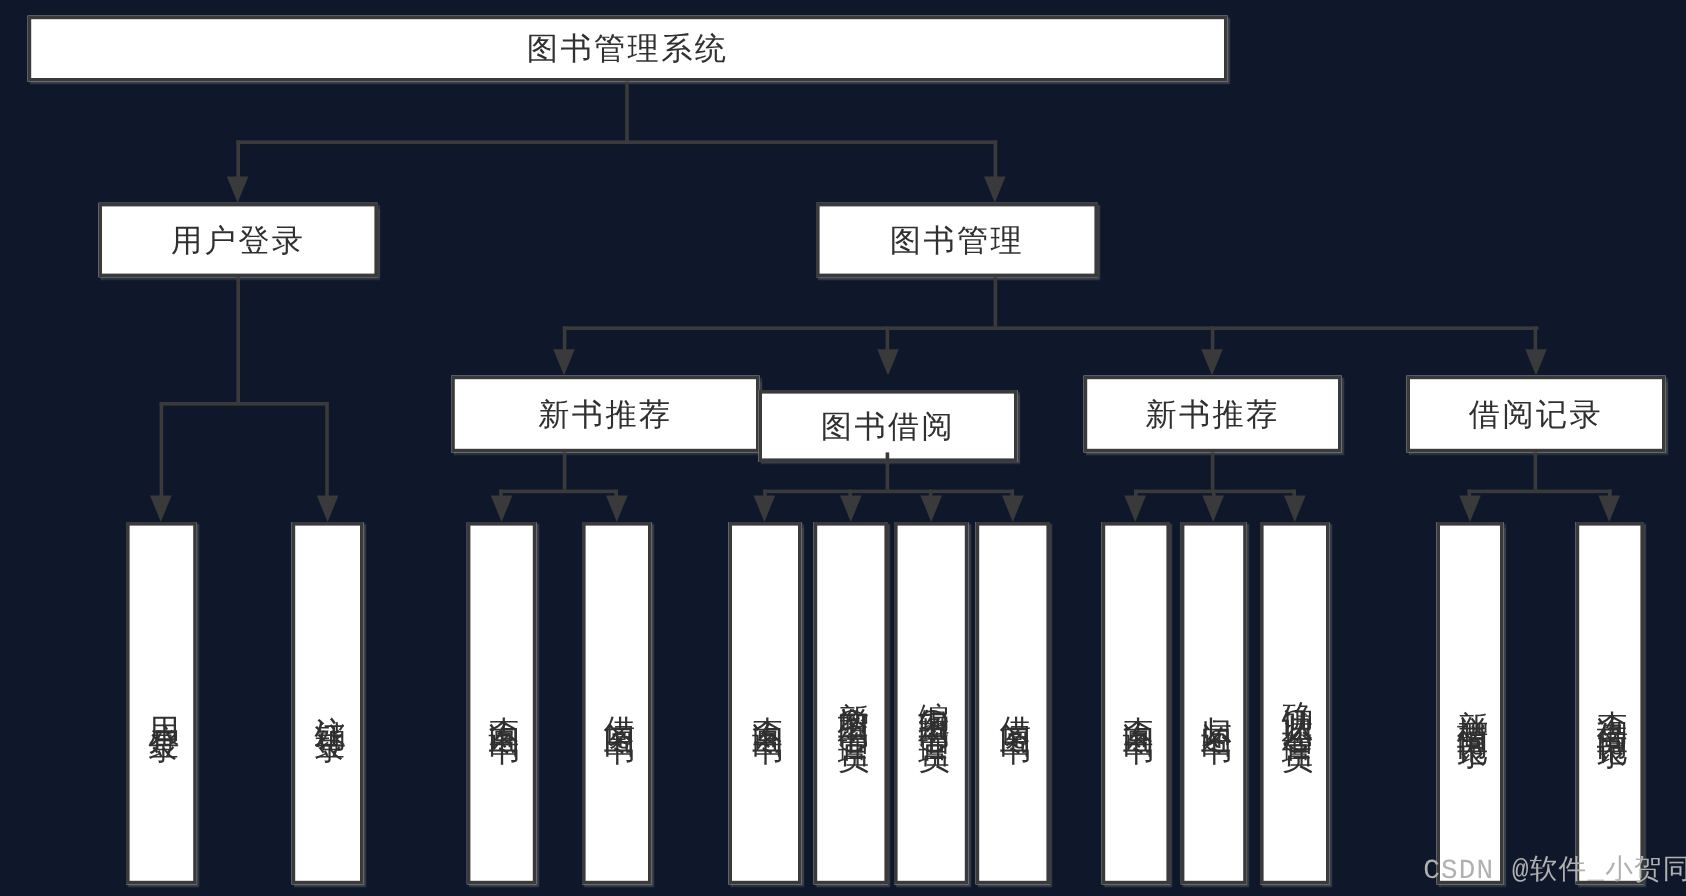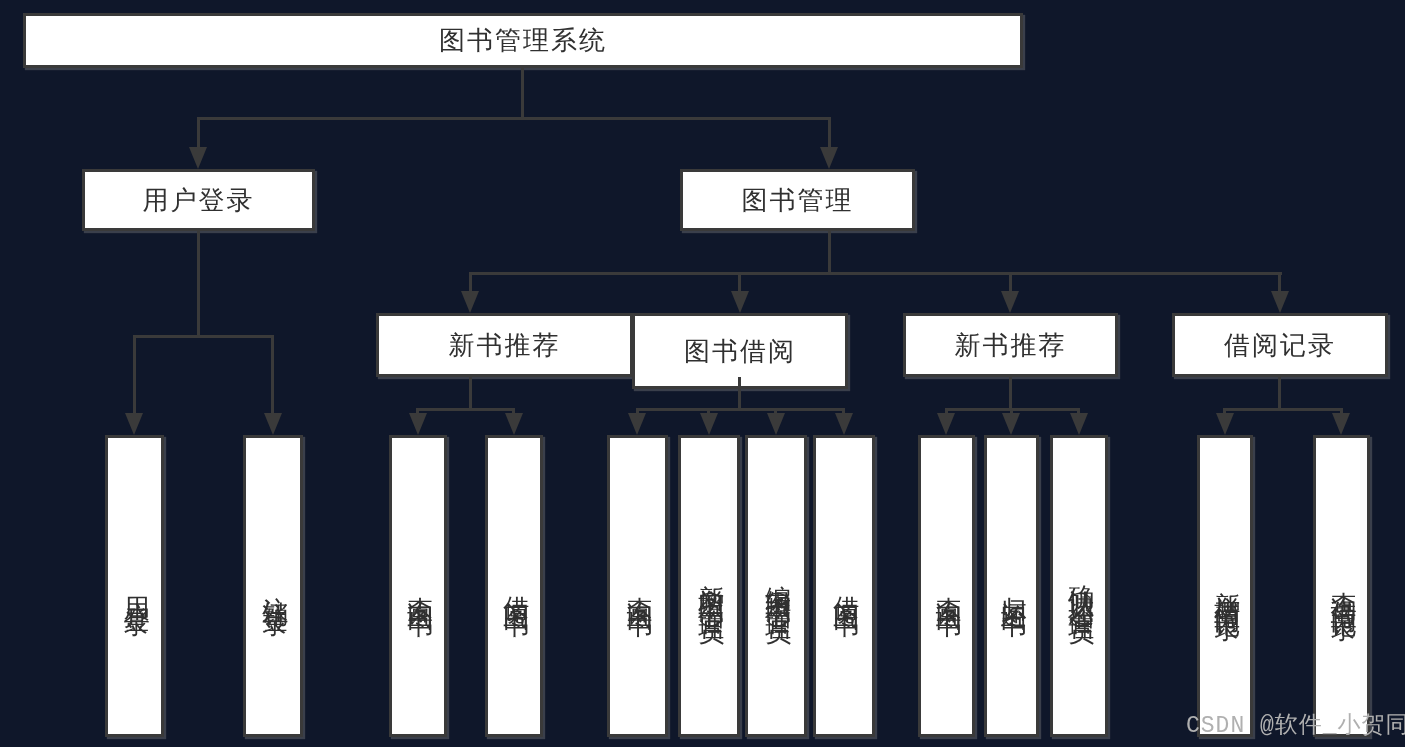--- a/index.html
+++ b/index.html
@@ -42,21 +42,21 @@
   <div class="box h" style="left:82px;top:169px;width:233px;height:62px">
     <span class="lbl">用户登录</span>
   </div>
   <div class="box h" style="left:680px;top:169px;width:235px;height:62px">
     <span class="lbl">图书管理</span>
   </div>
 
   <div class="box h" style="left:376px;top:313px;width:257px;height:64px">
     <span class="lbl">新书推荐</span>
   </div>
-  <div class="box h" style="left:632px;top:313px;width:216px;height:76px">
+  <div class="box h" style="left:632px;top:325px;width:216px;height:60px">
     <span class="lbl">图书借阅</span>
   </div>
   <div class="box h" style="left:903px;top:313px;width:215px;height:64px">
     <span class="lbl">新书推荐</span>
   </div>
   <div class="box h" style="left:1172px;top:313px;width:216px;height:64px">
     <span class="lbl">借阅记录</span>
   </div>
 
   <div class="box v" style="left:105px;top:435px;width:59px;height:302px">

